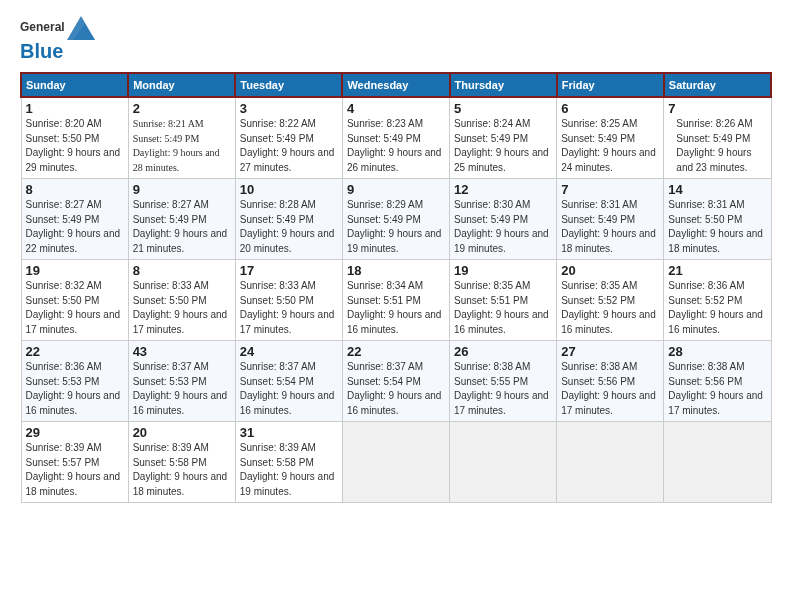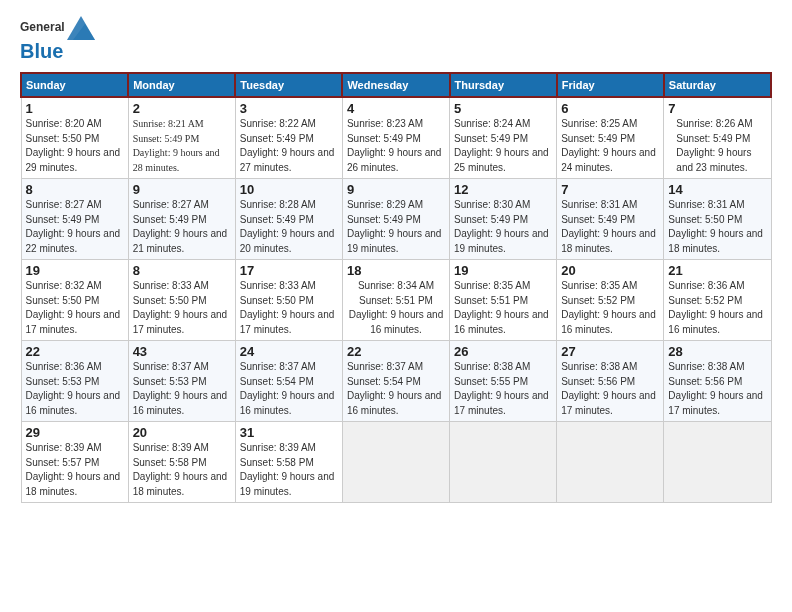--- a/index.html
+++ b/index.html
@@ -230,21 +230,21 @@
 Daylight: 9 hours and 17 minutes.</div>
           </td>
           <td>
             <span class="day-num">17</span>
             <div class="day-info" style="white-space: pre-line;">Sunrise: 8:33 AM
 Sunset: 5:50 PM
 Daylight: 9 hours and 17 minutes.</div>
           </td>
           <td>
             <span class="day-num">18</span>
-            <div class="day-info" style="white-space: pre-line; text-align: center;">Sunrise: 8:34 AM
+            <div class="day-info" style="white-space: pre-line;">Sunrise: 8:34 AM
 Sunset: 5:51 PM
 Daylight: 9 hours and 16 minutes.</div>
           </td>
           <td>
             <span class="day-num">19</span>
             <div class="day-info" style="white-space: pre-line;">Sunrise: 8:35 AM
 Sunset: 5:51 PM
 Daylight: 9 hours and 16 minutes.</div>
           </td>
           <td>

